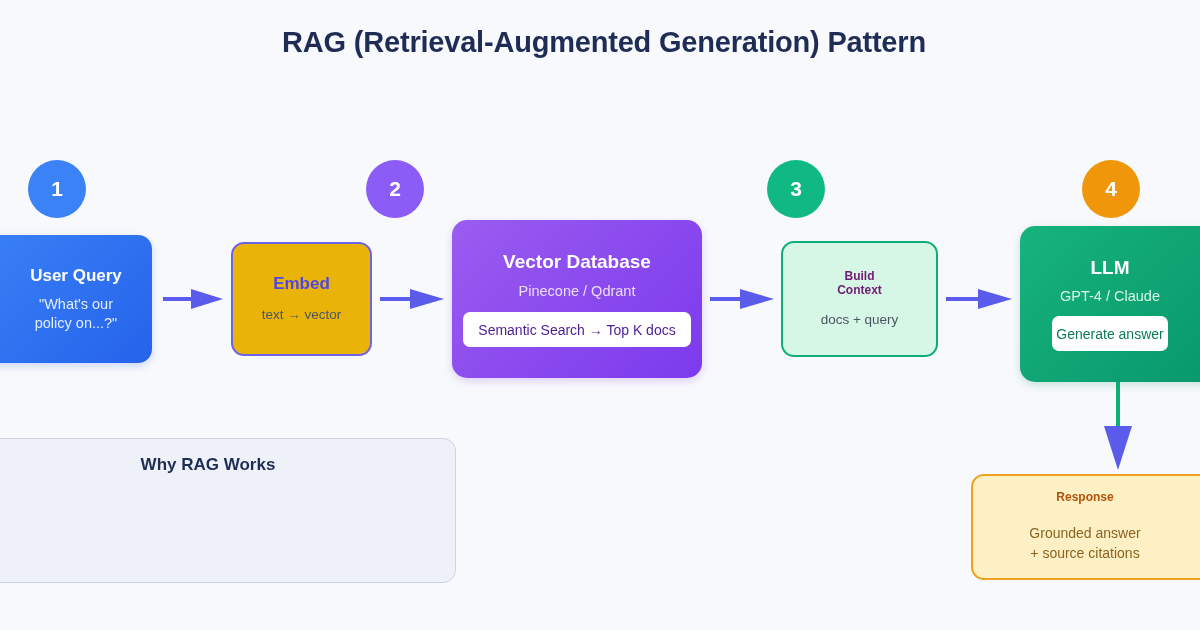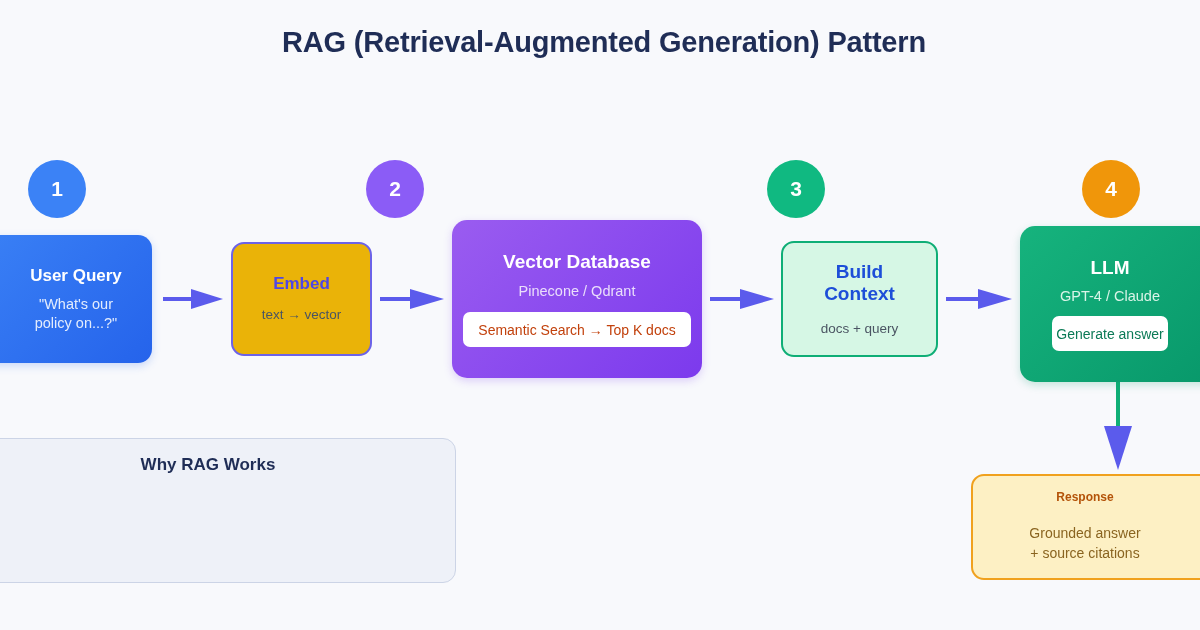--- a/index.html
+++ b/index.html
@@ -73,30 +73,30 @@
 
   
   #node-vector-db {
     left: 452px; top: 220px; width: 250px; height: 158px;
     border-radius: 15px;
     background: linear-gradient(135deg, #9a5cf0 0%, #7c3aed 100%);
     box-shadow: 0 3px 9px rgba(124,58,237,.22);
   }
   #node-vector-db .n-title { color: #ffffff; font-size: 19px; margin-bottom: 9px; }
   #node-vector-db .n-sub   { color: #eadefb; font-size: 14.5px; margin-bottom: 11px; }
-  #node-vector-db .pill    { height: 35px; padding: 0 15px; color: #c2410c; font-size: 14px; }
+  #node-vector-db .pill    { height: 35px; padding: 0 15px; color: #4c1d95; font-size: 14px; }
 
   
   #node-build-context {
     left: 781px; top: 241px; width: 157px; height: 116px;
     border-radius: 13px;
     background: #d6f7e5;
     border: 2px solid #0fae76;
   }
-  #node-build-context .n-title { color: #1d4ed8; font-size: 19px; margin-bottom: 14px; }
+  #node-build-context .n-title { color: #701a75; font-size: 12px; margin-bottom: 14px; }
   #node-build-context .n-sub   { color: #4b5563; font-size: 13.5px; }
 
   
   #node-llm {
     left: 1020px; top: 226px; width: 220px; height: 156px;
     border-radius: 15px;
     background: linear-gradient(135deg, #16b37d 0%, #079669 100%);
     box-shadow: 0 3px 9px rgba(7,150,105,.22);
     padding-right: 40px;
   }

